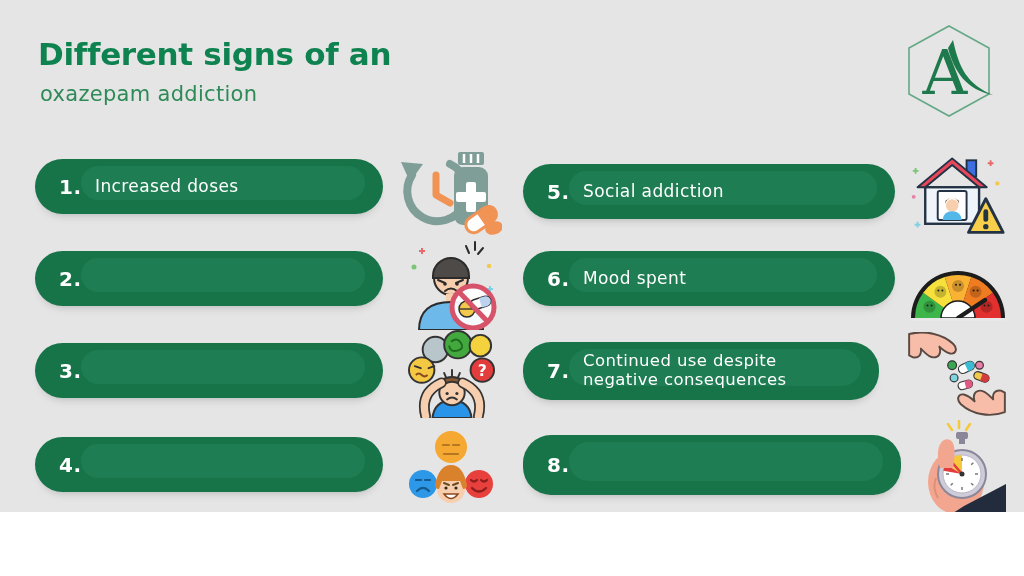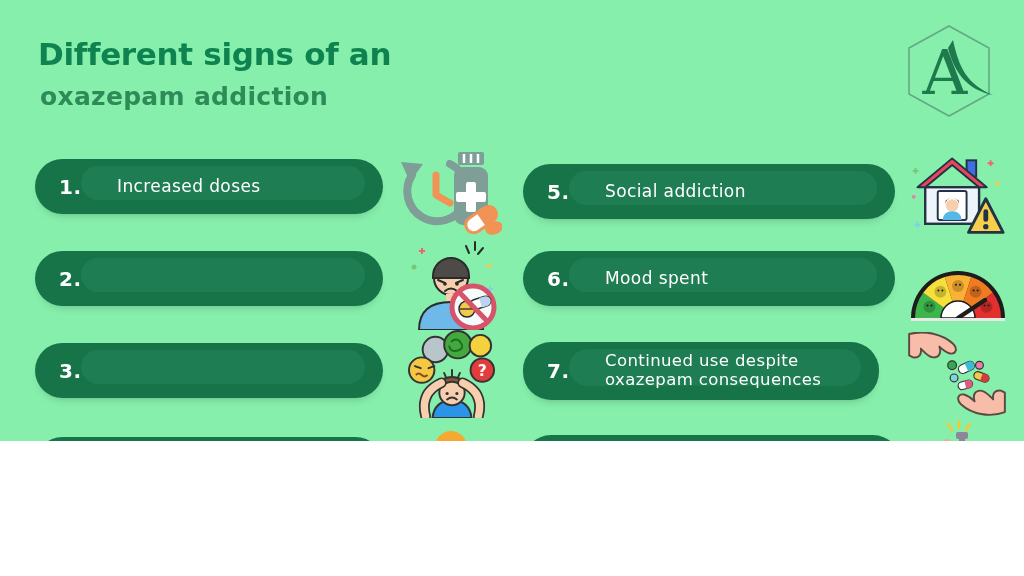--- a/index.html
+++ b/index.html
@@ -1,45 +1,45 @@
 <!DOCTYPE html>
 <html><head>
 <meta charset="utf-8">
 <style>
   html,body{margin:0;padding:0;background:#ffffff;}
   #canvas{
-    position:relative;width:1024px;height:441px;background:#86efac;overflow:hidden;
+    position:relative;width:1024px;height:512px;background:#e5e5e5;overflow:hidden;
     font-family:"DejaVu Sans","Liberation Sans",sans-serif;
   }
   
   .title{
     position:absolute;left:38px;top:36px;
     font-size:31px;font-weight:800;color:#0e8350;letter-spacing:-0.3px;
   }
   .subtitle{
     position:absolute;left:40px;top:82px;
-    font-size:25px;font-weight:700;color:#2e8b57;letter-spacing:0.3px;
+    font-size:21px;font-weight:400;color:#2e8b57;letter-spacing:0.3px;
   }
   .logo{position:absolute;left:903px;top:22px;width:92px;height:98px;}
   
   .pill{
     position:absolute;background:#177449;border-radius:28px;
     display:flex;align-items:center;color:#ffffff;
     box-shadow:0 6px 10px -6px rgba(0,0,0,0.25);
   }
   .pill .hl{
     position:absolute;top:7px;left:46px;right:18px;bottom:14px;
     background:#1e7d52;border-radius:20px;pointer-events:none;
   }
   .num{
     position:relative;z-index:1;width:32px;margin-left:24px;
     font-size:20px;font-weight:800;letter-spacing:0.5px;
   }
   .label{
-    position:relative;z-index:1;margin-left:26px;
+    position:relative;z-index:1;margin-left:4px;
     font-size:17px;font-weight:400;letter-spacing:0.4px;line-height:1.15;
   }
   .two-line .label{font-size:16.5px;max-width:240px;}
   .icon{position:absolute;}
   .icon svg{display:block;width:100%;height:100%;}
 </style>
 </head>
 <body>
 
 <div id="canvas">
@@ -221,21 +221,21 @@
       </g>
       <path d="M39 70 A17 17 0 0 1 73 70 Z" fill="#ffffff" stroke="#1c1c1c" stroke-width="1.5"></path>
       <line x1="56" y1="70" x2="83" y2="52" stroke="#1c1c1c" stroke-width="4.5" stroke-linecap="round"></line>
       <line x1="9" y1="71.5" x2="103" y2="71.5" stroke="#e8e8e8" stroke-width="3"></line>
     </svg>
   </div>
 
   <div class="pill two-line" style="left:523px;top:342px;width:356px;height:58px;">
     <div class="hl"></div>
     <span class="num">7.</span>
-    <span class="label">Continued use despite oxazepam consequences</span>
+    <span class="label">Continued use despite negative consequences</span>
   </div>
   <div class="icon" style="left:906px;top:332px;width:102px;height:84px;">
     <svg viewBox="0 0 102 86">
       <path d="M2 2 C18 -2 36 2 47 12 C52 17 50 23 44 22 C40 21 36 18 33 15 C35 21 33 26 27 26 C22 26 18 21 14 17 C15 23 12 27 6 26 L2 24 Z" fill="#f7bda9" stroke="#5b4a42" stroke-width="2" stroke-linejoin="round"></path>
       <path d="M100 82 C84 88 66 84 55 74 C50 69 52 63 58 64 C62 65 66 68 69 71 C67 65 69 60 75 60 C80 60 84 65 88 69 C87 63 90 59 96 60 L100 62 Z" fill="#f7bda9" stroke="#5b4a42" stroke-width="2" stroke-linejoin="round"></path>
       <circle cx="46" cy="34" r="4.5" fill="#3aa654" stroke="#333333" stroke-width="1.2"></circle>
       <g transform="rotate(-25 60 36)">
         <rect x="52" y="32" width="17" height="9" rx="4.5" fill="#ffffff" stroke="#333333" stroke-width="1.2"></rect>
         <path d="M60.5 32h4a4.5 4.5 0 0 1 0 9h-4z" fill="#3bbcd4"></path>
       </g>

